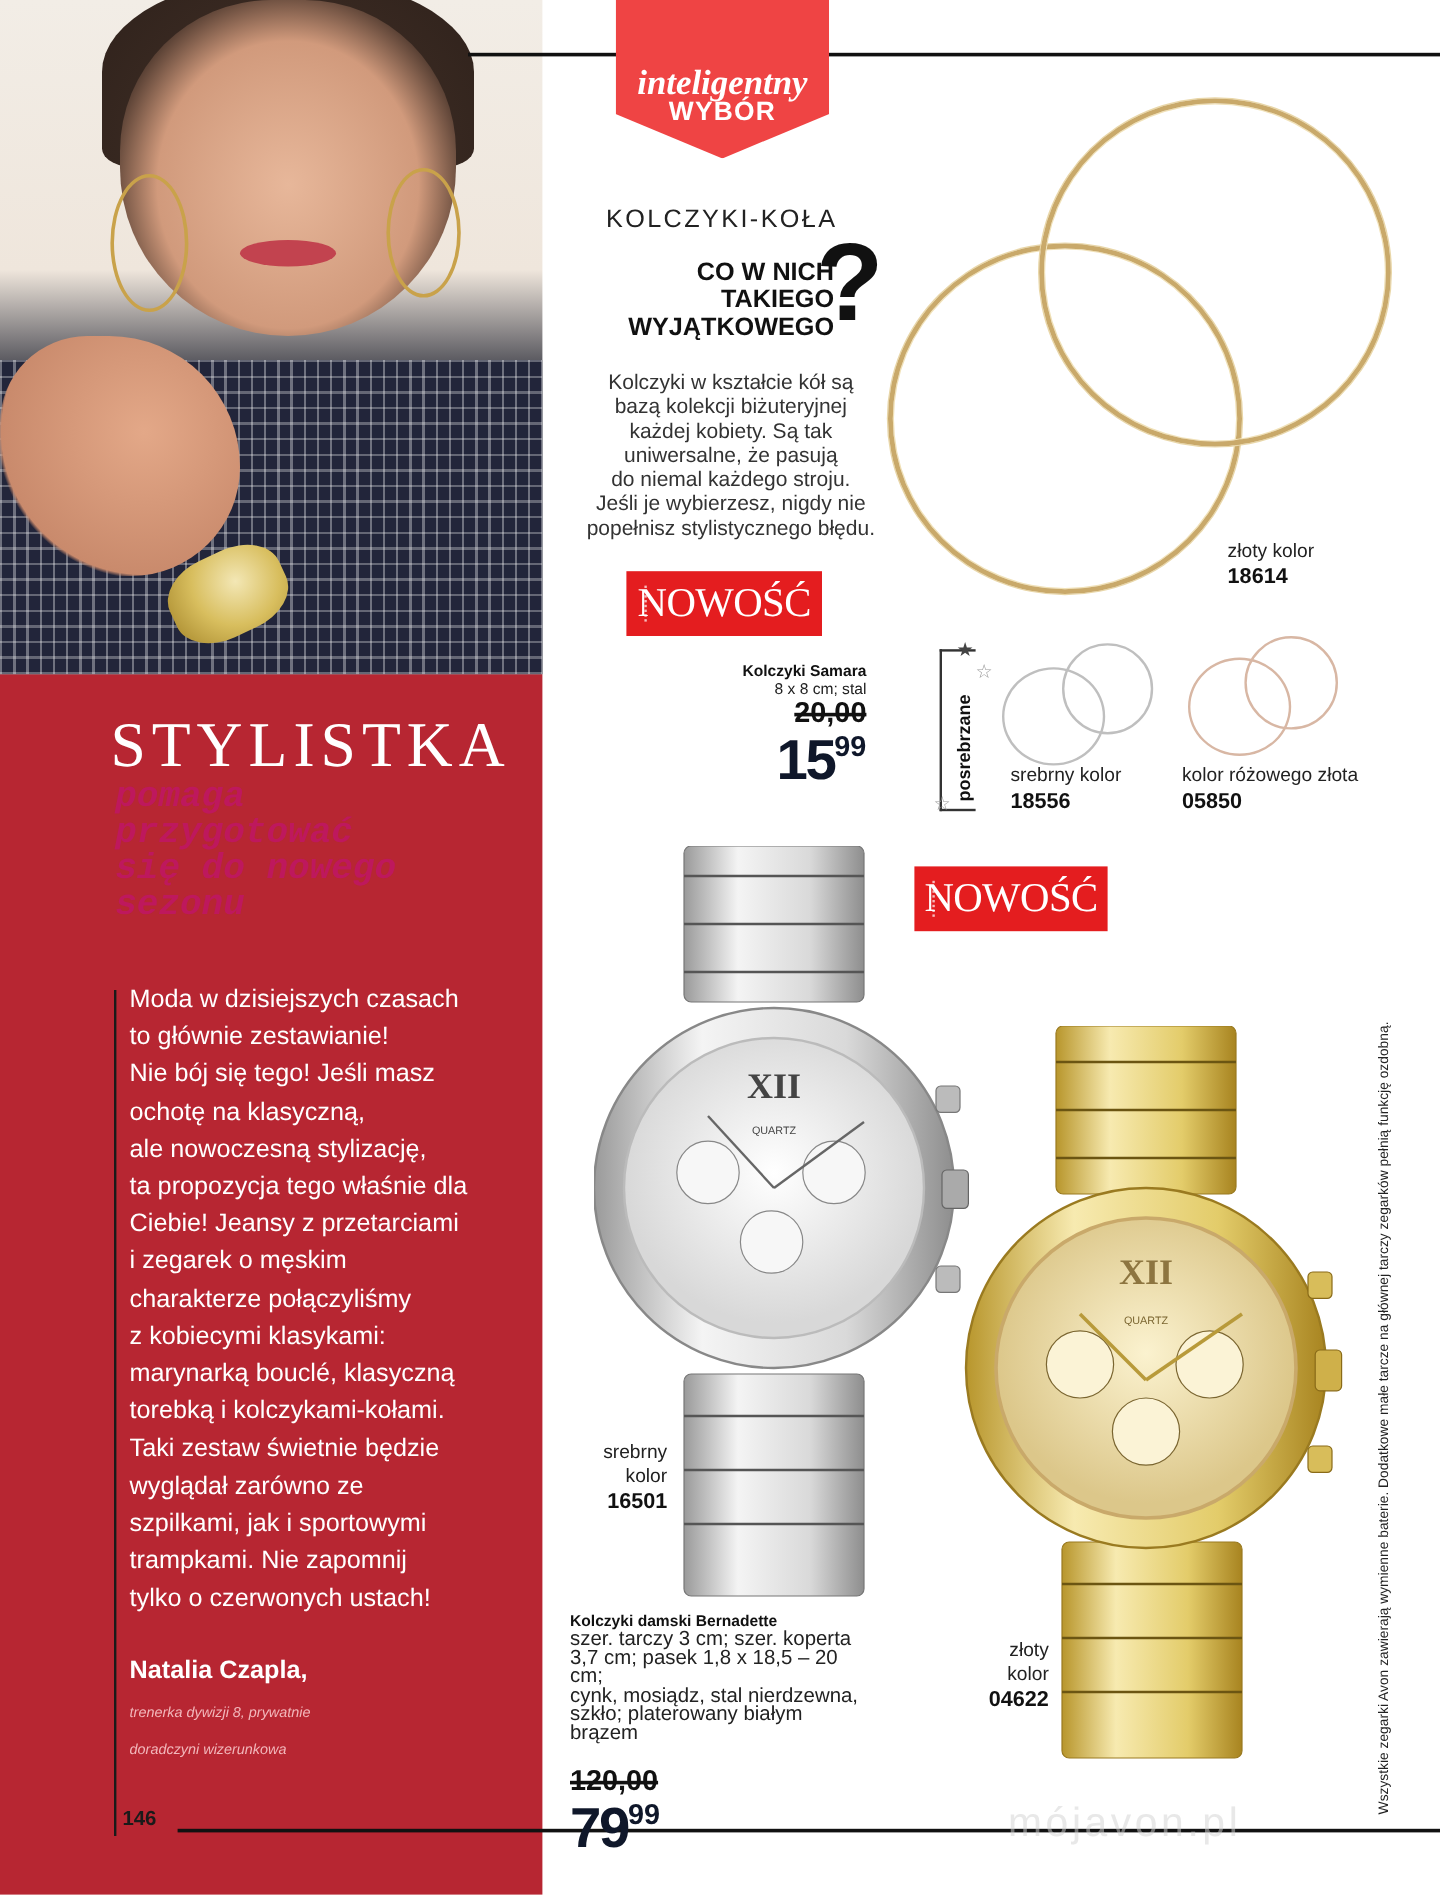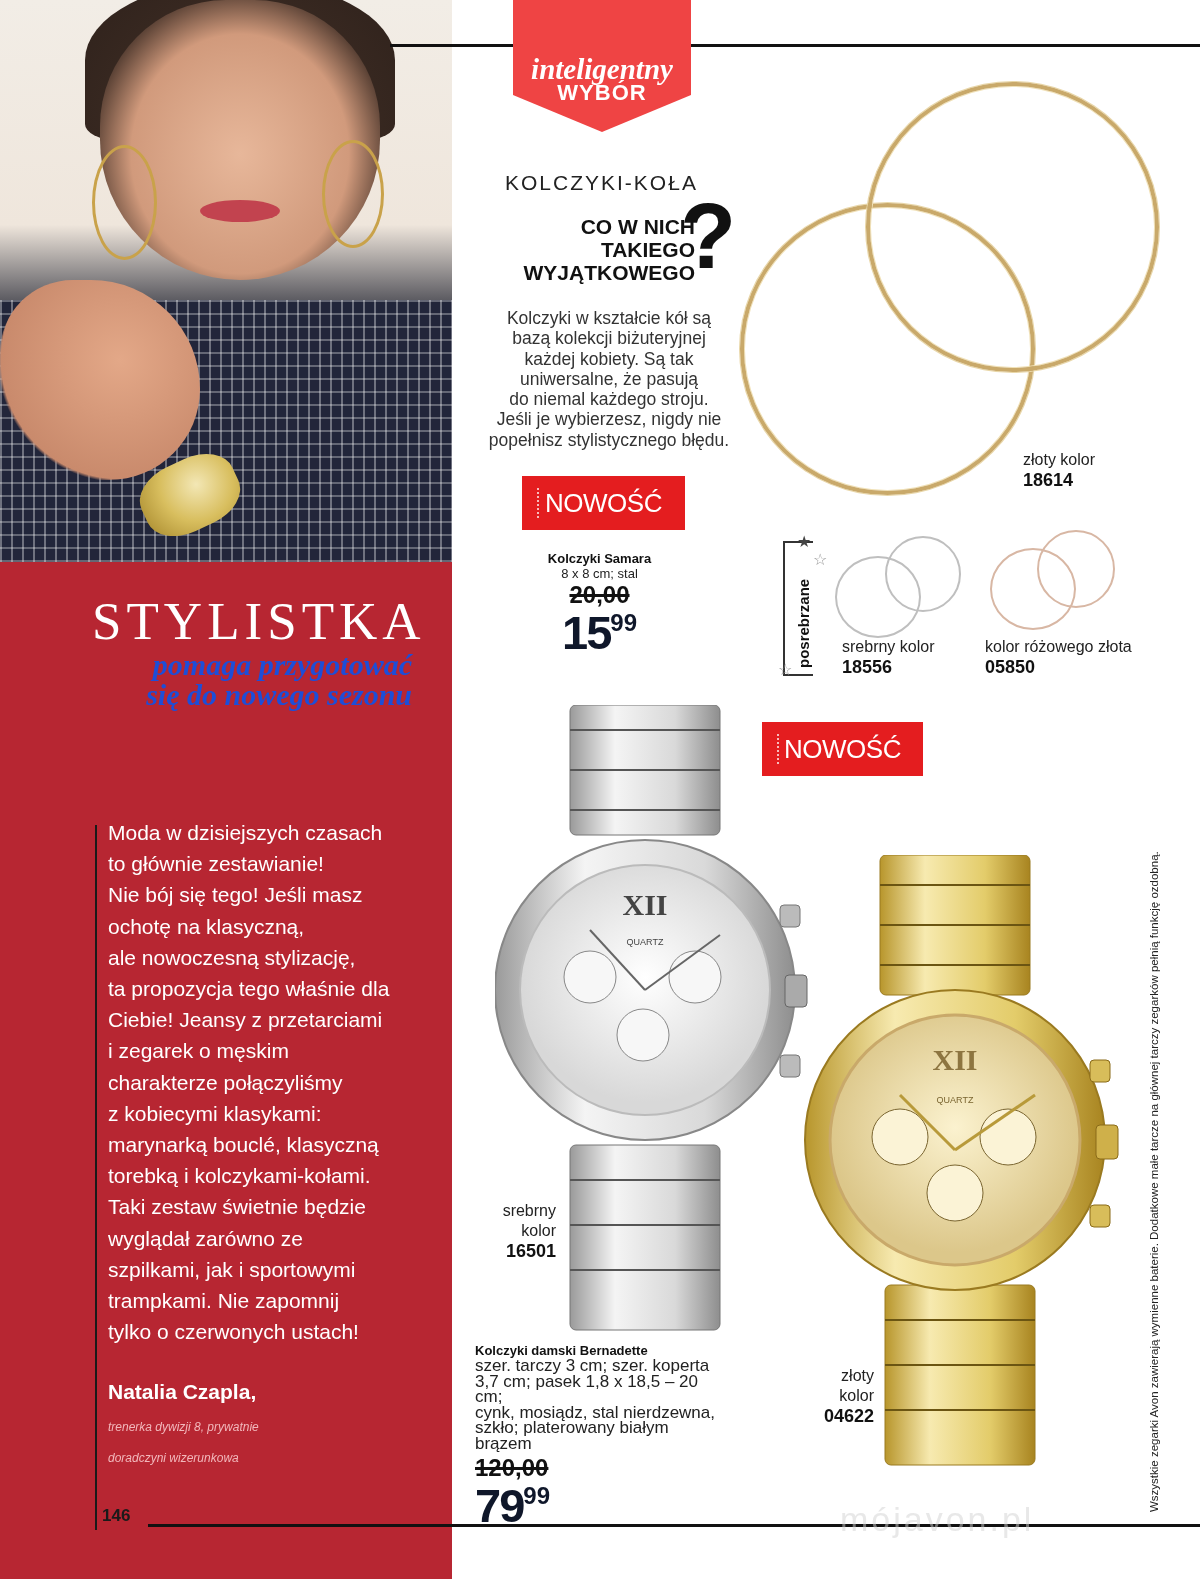--- a/index.html
+++ b/index.html
@@ -20,47 +20,47 @@
       repeating-linear-gradient(90deg, rgba(255,255,255,0.35) 0 2px, transparent 2px 11px),
       repeating-linear-gradient(0deg, rgba(255,255,255,0.30) 0 2px, transparent 2px 13px); }
   .photo .hand { position: absolute; left: 0; top: 280px; width: 200px; height: 200px; border-radius: 40% 60% 50% 50%;
     background: radial-gradient(ellipse at 60% 40%, #e3a888 0%, #c98a6c 70%, transparent 72%); }
   .photo .watch { position: absolute; left: 140px; top: 460px; width: 100px; height: 70px; border-radius: 40%;
     background: radial-gradient(circle at 60% 40%, #f3e7b5 0%, #d8be5e 50%, #a5862a 100%); transform: rotate(-25deg); }
 
   .red-panel { position: absolute; left: 0; top: 562px; width: 452px; height: 1017px; background: #b72632; }
   .stylistka { position: absolute; left: 92px; top: 595px; width: 330px; font-family: "Liberation Serif", serif; color: #fff;
     font-size: 53px; letter-spacing: 5px; line-height: 1; }
-  .subtitle { position: absolute; left: 96px; top: 650px; width: 316px; text-align: right; font-family: Liberation Serif, serif;
-    font-style: italic; font-weight: bold; color: #1d4ed8; font-size: 30px; line-height: 30px; }
+  .subtitle { position: absolute; left: 96px; top: 650px; width: 316px; font-family: Liberation Mono, monospace;
+    font-style: italic; font-weight: bold; color: #be185d; font-size: 30px; line-height: 30px; }
   .body-text { position: absolute; left: 108px; top: 817px; width: 330px; color: #fff; font-size: 21px; line-height: 31.2px; }
   .author-name { position: absolute; left: 108px; top: 1380px; color: #fff; font-weight: bold; font-size: 21px; }
   .author-role { position: absolute; left: 108px; top: 1412px; color: #f2b7bb; font-style: italic; font-size: 12px; line-height: 31px; width: 320px; }
   .quote-bar { position: absolute; left: 95px; top: 825px; width: 2px; height: 705px; background: #1a1a1a; }
   .page-num { position: absolute; left: 102px; top: 1506px; font-size: 17px; font-weight: bold; color: #1a1a1a; }
   .rule-bottom { position: absolute; left: 148px; top: 1524px; width: 1052px; height: 3px; background: #111; }
   .rule-top { position: absolute; left: 390px; top: 44px; width: 810px; height: 3px; background: #111; }
 
   
   .ribbon { position: absolute; left: 513px; top: 0; width: 178px; height: 132px; background: #ef4444;
     clip-path: polygon(0 0, 100% 0, 100% 72%, 50% 100%, 0 72%); }
   .ribbon .r1 { position: absolute; top: 55px; width: 100%; text-align: center; font-family: "Liberation Serif", serif; font-style: italic; font-weight: bold; color: #fff; font-size: 29px; line-height: 1; }
   .ribbon .r2 { position: absolute; top: 82px; width: 100%; text-align: center; font-weight: bold; color: #fff; font-size: 22px; letter-spacing: 1px; line-height: 1; }
 
   .kicker { position: absolute; left: 505px; top: 171px; font-size: 21px; letter-spacing: 2px; color: #222; }
   .question { position: absolute; left: 505px; top: 215px; width: 190px; text-align: right; font-weight: bold; font-size: 21px; line-height: 23px; color: #111; }
   .qmark { position: absolute; left: 680px; top: 190px; font-weight: bold; font-size: 92px; line-height: 1; color: #111; }
   .intro { position: absolute; left: 470px; top: 308px; width: 278px; text-align: center; font-size: 17.5px; line-height: 20.3px; color: #333; }
 
-  .badge { position: absolute; background: #e41d1f; color: #fff; font-size: 26px; text-align: center; display: flex; align-items: center; justify-content: center; letter-spacing: -0.5px; }
+  .badge { position: absolute; background: #e41d1f; color: #fff; font-size: 34px; text-align: center; display: flex; align-items: center; justify-content: center; letter-spacing: -0.5px; font-family: Liberation Serif, serif; }
   .badge::before { content: ""; position: absolute; left: 15px; top: 12px; bottom: 12px; border-left: 2px dotted rgba(255,255,255,0.7); }
   .badge1 { left: 522px; top: 476px; width: 163px; height: 54px; }
   .badge2 { left: 762px; top: 722px; width: 161px; height: 54px; }
 
-  .prod1 { position: absolute; left: 502px; top: 551px; width: 195px; text-align: center; }
+  .prod1 { position: absolute; left: 527px; top: 551px; width: 195px; text-align: right; }
   .prod-name { font-weight: bold; font-size: 13px; color: #111; }
   .prod-spec { font-size: 13px; color: #222; line-height: 15px; }
   .old-price { font-weight: bold; font-size: 24px; text-decoration: line-through; text-decoration-thickness: 3px; color: #111; }
   .new-price { font-weight: bold; color: #0f172a; line-height: 1; }
   .new-price .big { font-size: 47px; letter-spacing: -2px; }
   .new-price .cents { font-size: 24px; vertical-align: top; position: relative; top: 2px; }
 
   .hoop-big { position: absolute; border-radius: 50%; border: 4px solid #c9a96a; box-shadow: inset 0 0 0 1px #f1e2b8, 0 0 0 1px #e9d7a8; }
   .code-label { position: absolute; font-size: 16px; color: #222; line-height: 20px; }
   .code-num { font-weight: bold; font-size: 18px; color: #111; }
@@ -72,21 +72,21 @@
   .hoop-sm { position: absolute; border-radius: 50%; border: 2px solid #bfbfbf; }
   .hoop-rose { position: absolute; border-radius: 50%; border: 2px solid #d8b7a4; }
 
   
   .watch-svg { position: absolute; }
   .silver-code { position: absolute; left: 490px; top: 1201px; width: 66px; text-align: right; }
   .gold-code { position: absolute; left: 810px; top: 1366px; width: 64px; text-align: right; }
   .prod2 { position: absolute; left: 475px; top: 1343px; width: 240px; }
   .prod2 .prod-name { font-size: 13px; }
   .prod2 .prod-spec { font-size: 17px; line-height: 15.5px; }
-  .prod2 .old-price { margin-top: 3px; }
+  .prod2 .old-price { margin-top: 20px; }
   .side-note { position: absolute; left: 1148px; top: 1512px; transform: rotate(-90deg); transform-origin: left top; white-space: nowrap; font-size: 11.5px; color: #222; }
   .watermark { position: absolute; left: 840px; top: 1500px; font-size: 34px; color: rgba(210,210,210,0.5); letter-spacing: 3px; font-family: "Liberation Sans", sans-serif; }
 </style>
 </head>
 <body>
 
 <div class="photo">
   <div class="tweed"></div>
   <div class="hair"></div>
   <div class="face"></div>

